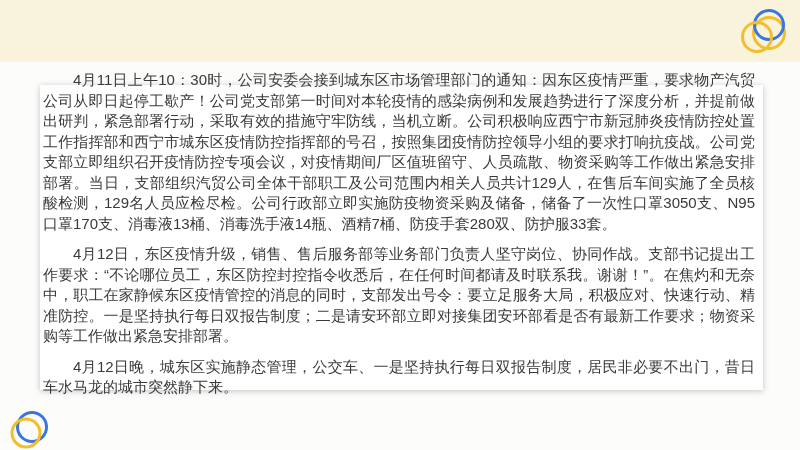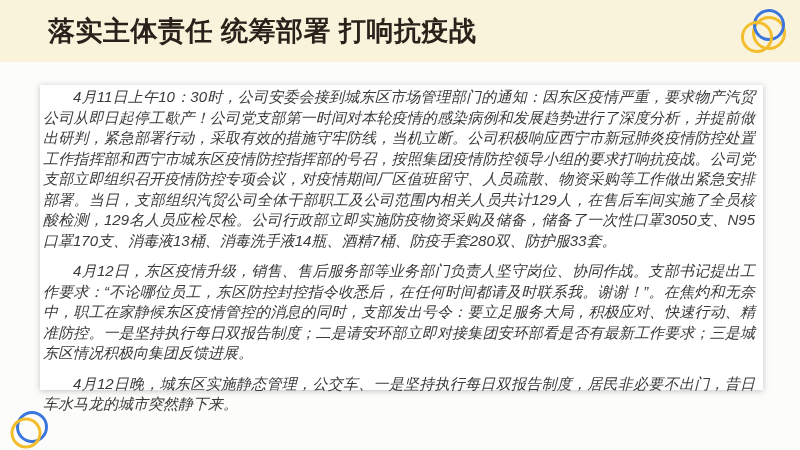--- a/index.html
+++ b/index.html
@@ -34,24 +34,23 @@
   }
   .card {
     position: absolute;
     left: 40px; top: 85px;
     width: 723px; height: 305px;
     background: #ffffff;
     box-shadow: 0 1px 6px rgba(90,90,90,0.35);
   }
   .textblock {
     position: absolute;
-    left: 43px; top: 87px;
+    left: 43px; top: 70px;
     width: 712px;
     z-index: 2;
-    font-style: italic;
   }
   .textblock p {
     font-size: 15px;
     line-height: 20.5px;
     color: #3a3a3a;
     text-align: justify;
     text-indent: 2em;
     margin-bottom: 10px;
     letter-spacing: 0;
   }
@@ -60,32 +59,31 @@
     left: 8px; top: 406px;
     width: 50px; height: 44px;
     overflow: visible;
   }
   svg.rings { display: block; }
 </style>
 </head>
 <body>
 
 <div class="header">
-  <h1 class="title">落实主体责任 统筹部署 打响抗疫战</h1>
   <svg class="logo-top-right rings" viewBox="0 0 55 50" xmlns="http://www.w3.org/2000/svg">
     <circle cx="30" cy="27" r="15.5" fill="none" stroke="#F2BE2E" stroke-width="3"></circle>
     <circle cx="30" cy="19" r="14.5" fill="none" stroke="#3A76DB" stroke-width="3"></circle>
     <circle cx="18" cy="31" r="14.5" fill="none" stroke="#F2BE2E" stroke-width="3"></circle>
   </svg>
 </div>
 
 <div class="card"></div>
 
 <div class="textblock">
   <p>4月11日上午10：30时，公司安委会接到城东区市场管理部门的通知：因东区疫情严重，要求物产汽贸公司从即日起停工歇产！公司党支部第一时间对本轮疫情的感染病例和发展趋势进行了深度分析，并提前做出研判，紧急部署行动，采取有效的措施守牢防线，当机立断。公司积极响应西宁市新冠肺炎疫情防控处置工作指挥部和西宁市城东区疫情防控指挥部的号召，按照集团疫情防控领导小组的要求打响抗疫战。公司党支部立即组织召开疫情防控专项会议，对疫情期间厂区值班留守、人员疏散、物资采购等工作做出紧急安排部署。当日，支部组织汽贸公司全体干部职工及公司范围内相关人员共计129人，在售后车间实施了全员核酸检测，129名人员应检尽检。公司行政部立即实施防疫物资采购及储备，储备了一次性口罩3050支、N95口罩170支、消毒液13桶、消毒洗手液14瓶、酒精7桶、防疫手套280双、防护服33套。</p>
-  <p>4月12日，东区疫情升级，销售、售后服务部等业务部门负责人坚守岗位、协同作战。支部书记提出工作要求：“不论哪位员工，东区防控封控指令收悉后，在任何时间都请及时联系我。谢谢！”。在焦灼和无奈中，职工在家静候东区疫情管控的消息的同时，支部发出号令：要立足服务大局，积极应对、快速行动、精准防控。一是坚持执行每日双报告制度；二是请安环部立即对接集团安环部看是否有最新工作要求；三是城东区情况积极向集团反馈进展。</p>
+  <p>4月12日，东区疫情升级，销售、售后服务部等业务部门负责人坚守岗位、协同作战。支部书记提出工作要求：“不论哪位员工，东区防控封控指令收悉后，在任何时间都请及时联系我。谢谢！”。在焦灼和无奈中，职工在家静候东区疫情管控的消息的同时，支部发出号令：要立足服务大局，积极应对、快速行动、精准防控。一是坚持执行每日双报告制度；二是请安环部立即对接集团安环部看是否有最新工作要求；物资采购等工作做出紧急安排部署。</p>
   <p>4月12日晚，城东区实施静态管理，公交车、一是坚持执行每日双报告制度，居民非必要不出门，昔日车水马龙的城市突然静下来。</p>
 </div>
 
 <svg class="logo-bottom-left rings" viewBox="0 0 50 44" xmlns="http://www.w3.org/2000/svg">
   <circle cx="24" cy="21" r="14.5" fill="none" stroke="#3A76DB" stroke-width="3"></circle>
   <circle cx="18" cy="27" r="14" fill="none" stroke="#F2BE2E" stroke-width="3"></circle>
 </svg>
 
 </body></html>

